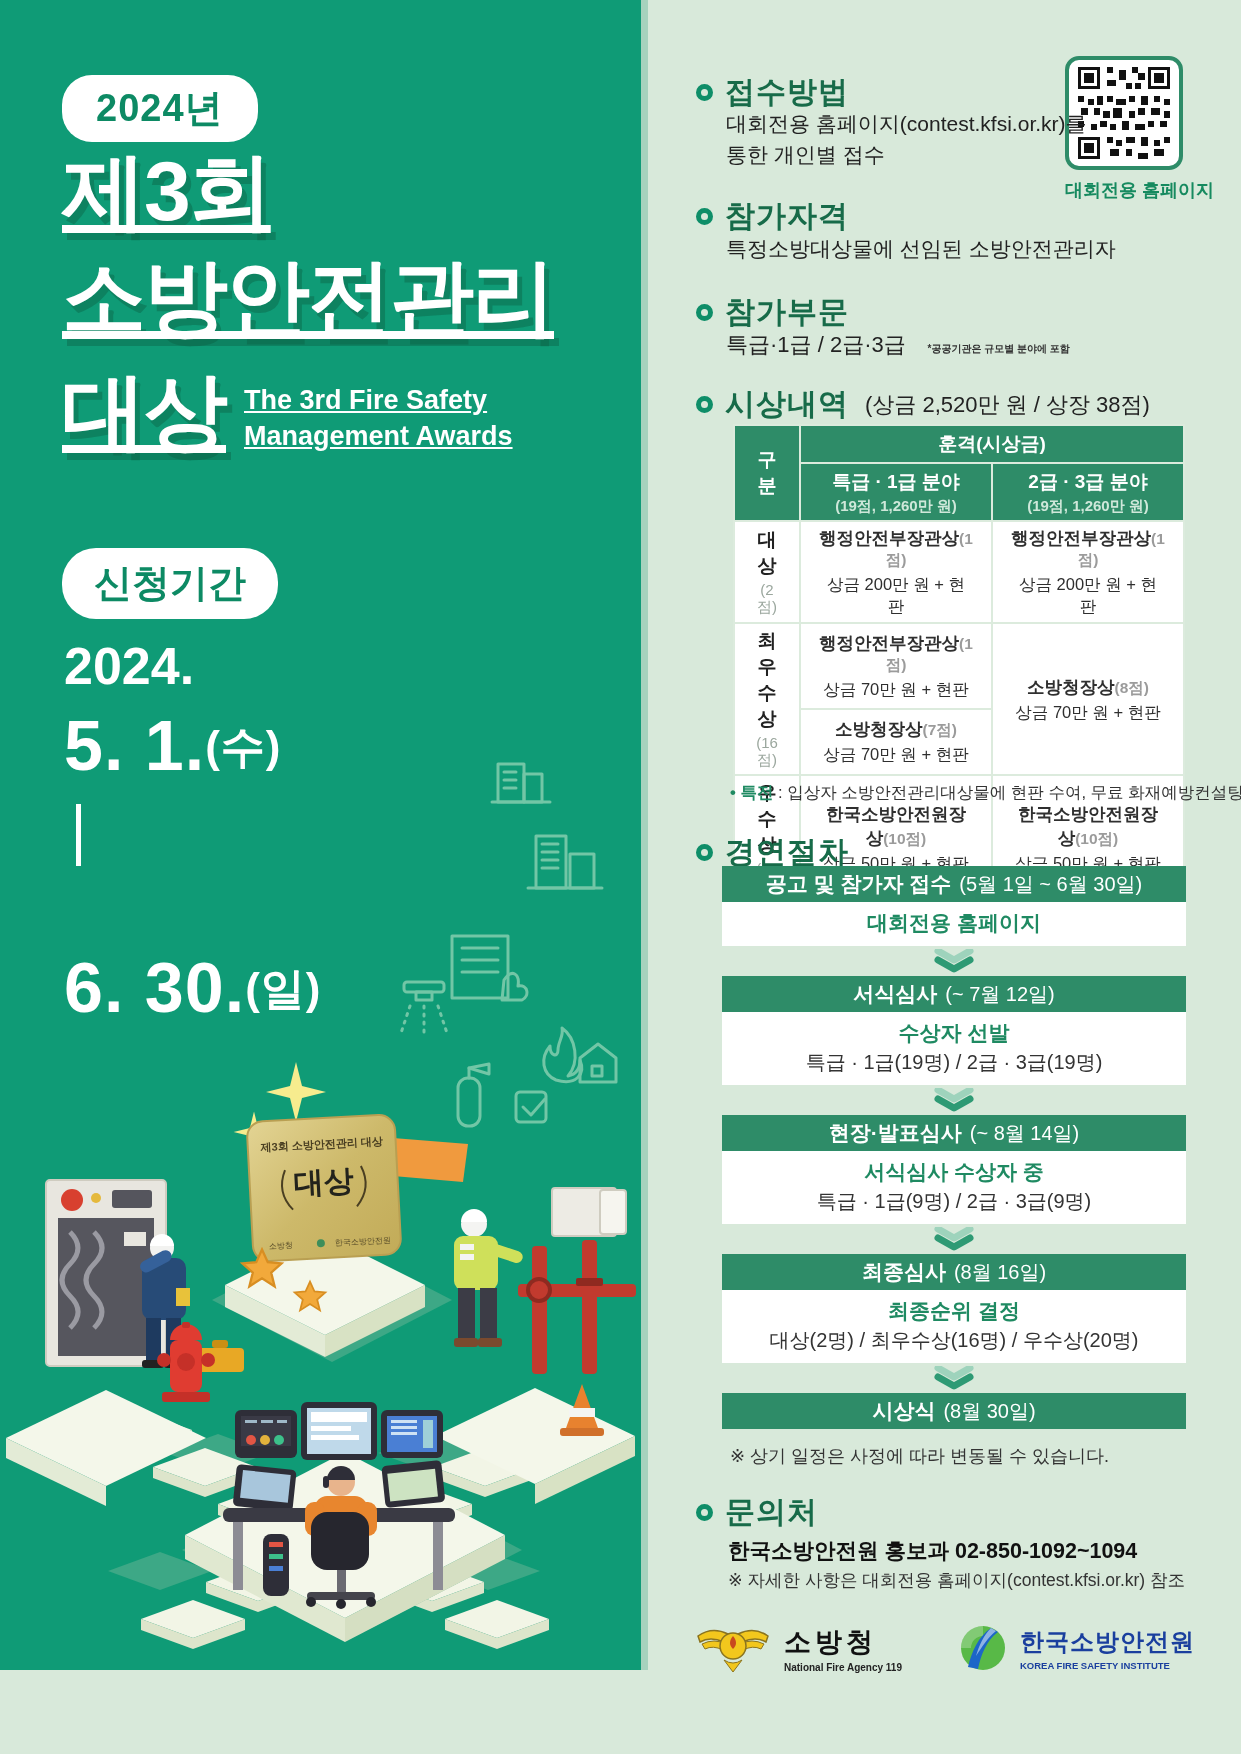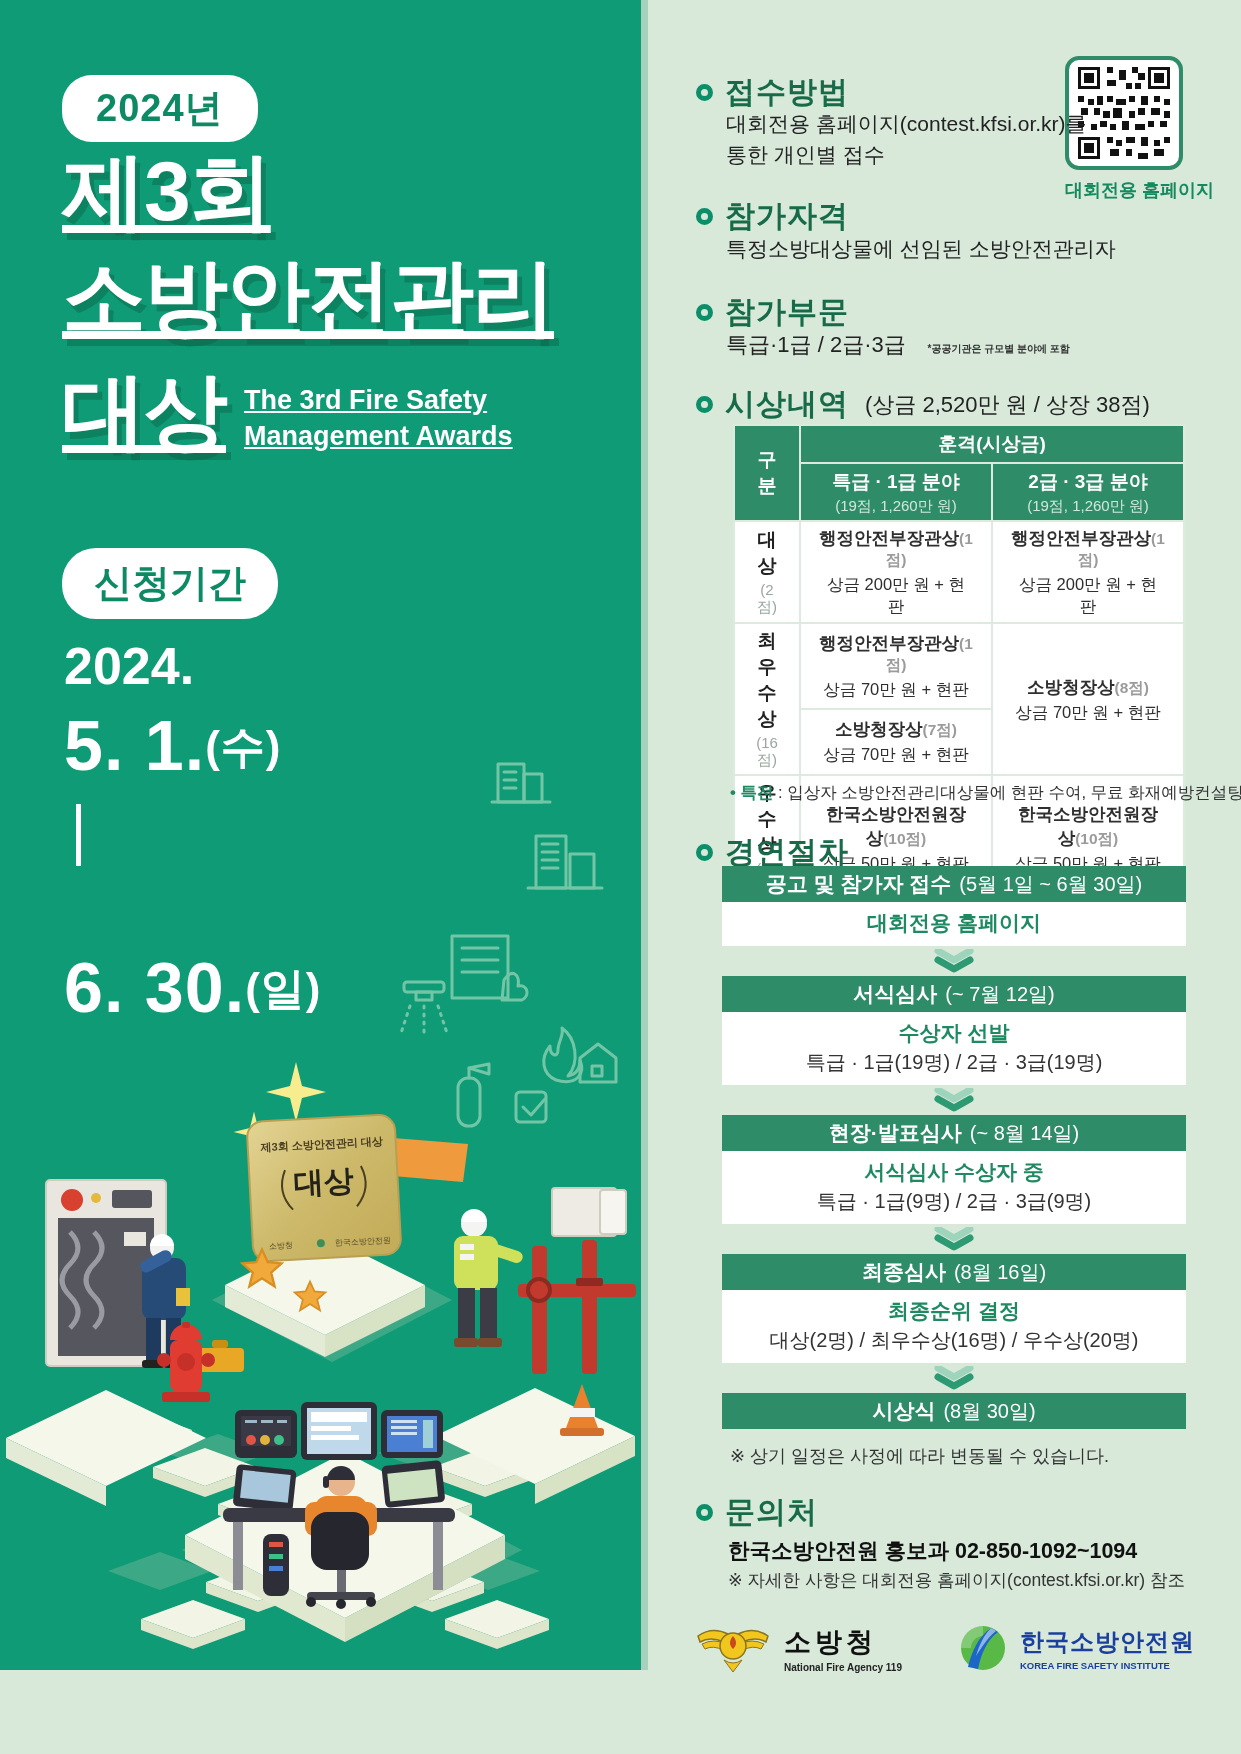--- a/index.html
+++ b/index.html
@@ -44,21 +44,21 @@
   .qr-label { margin-top:8px; color:#168A5F; font-size:18px; font-weight:800; white-space:nowrap; }
 
   
   .awards-table { position:absolute; left:85px; top:424px; width:452px; border-collapse:collapse;
     background:#fff; table-layout:fixed; }
   .awards-table th, .awards-table td { border:2px solid #DCEBDD; text-align:center; vertical-align:middle; padding:4px 18px; }
   .awards-table th { background:#2E8C68; color:#fff; }
   .th-group { font-size:19px; font-weight:700; height:38px; }
   .th-col { height:58px; }
   .th-col .cname { font-size:19px; font-weight:700; display:block; }
-  .th-col .csub { font-size:15px; font-weight:400; color:#CFE8DA; display:block; margin-top:2px; }
+  .th-col .csub { font-size:15px; font-weight:700; color:#CFE8DA; display:block; margin-top:2px; }
   .col-grade { width:66px; }
   .grade-cell { background:#fff; }
   .grade-name { font-size:19px; font-weight:800; color:#222; display:block; }
   .grade-pts { font-size:15px; color:#9BA79E; display:block; margin-top:2px; }
   .award-cell { height:62px; }
   .award-name { font-size:17.5px; font-weight:800; color:#2F2F2F; }
   .award-pts { font-size:15.5px; font-weight:700; color:#9B9B9B; }
   .award-prize { font-size:16.5px; color:#2F2F2F; margin-top:3px; }
   .awards-note { position:absolute; left:82px; top:782px; font-size:16.5px; color:#333; white-space:nowrap; }
   .awards-note .dot { color:#1F8A62; font-weight:800; }

